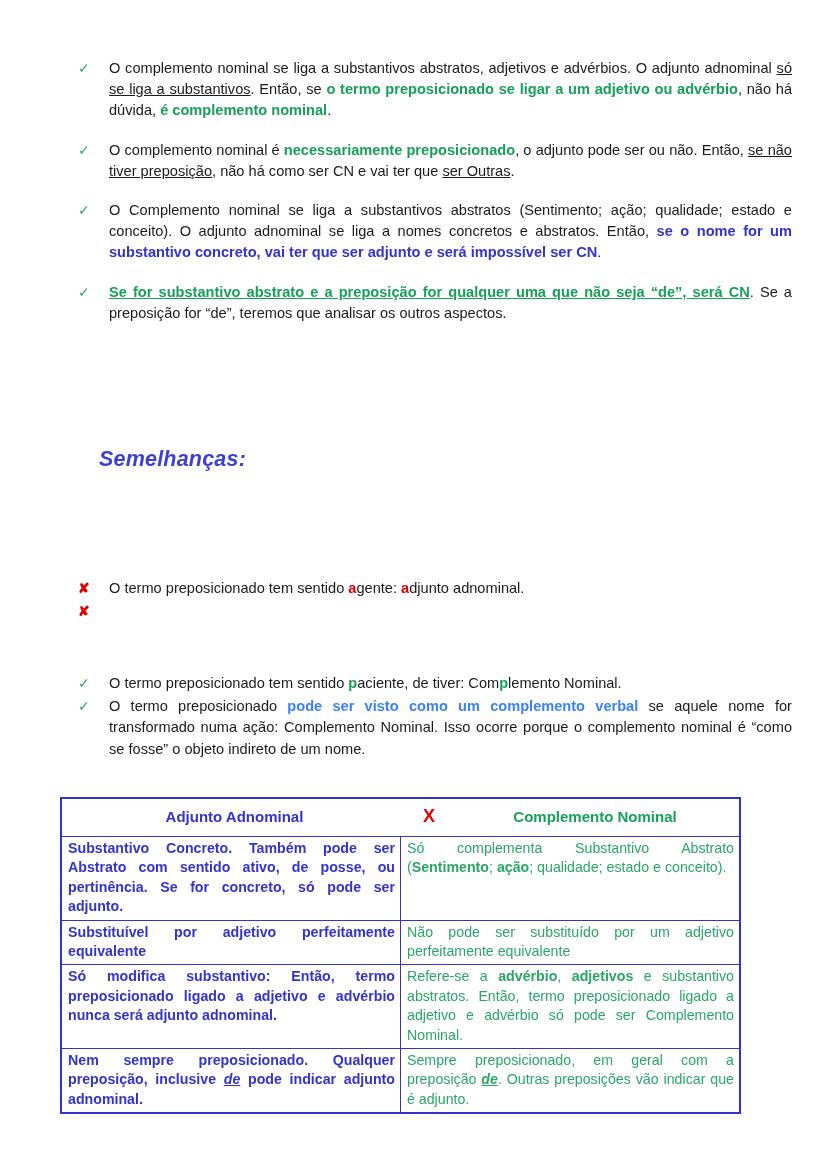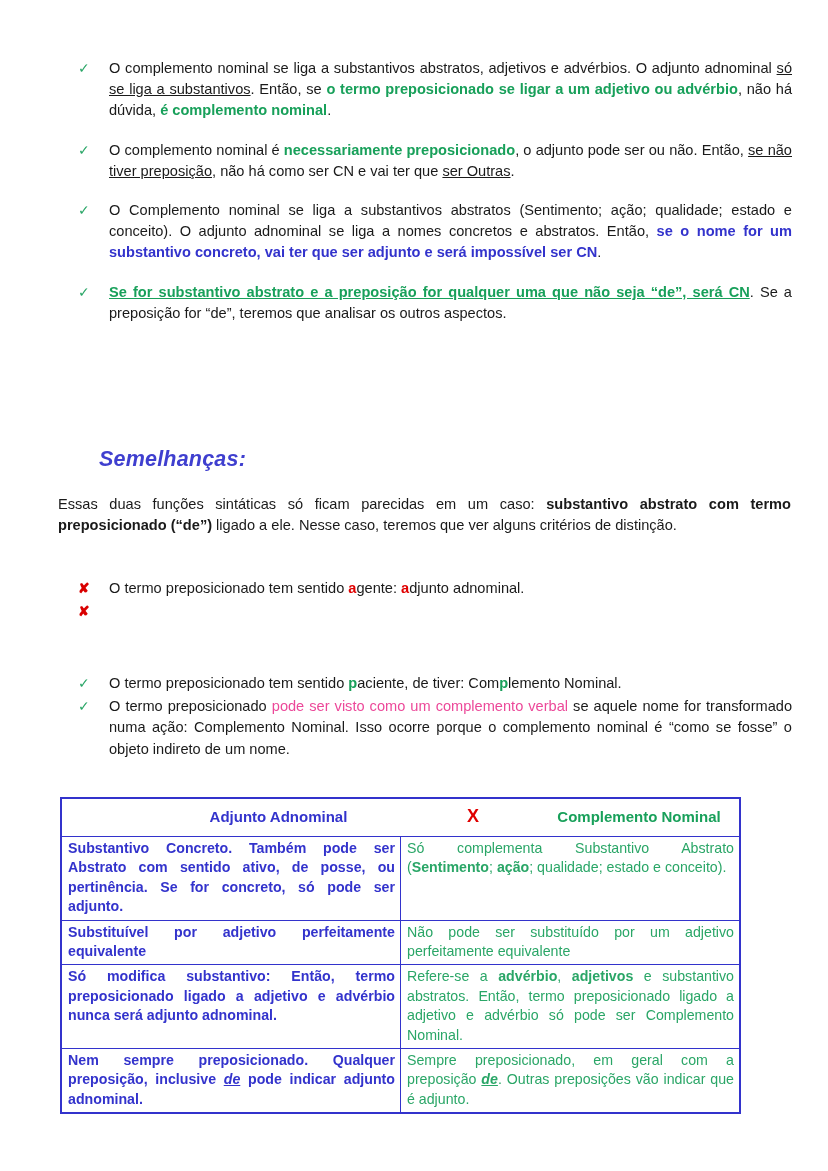--- a/index.html
+++ b/index.html
@@ -18,21 +18,21 @@
   }
   .page {
     position: absolute;
     left: 0; top: 0;
     width: 828px;
     height: 1171px;
     padding: 0;
   }
 
   
-  .green      { color: #ec4899; }
+  .green      { color: #3b82f6; font-weight: bold; }
   .green-b    { color: #18a05a; font-weight: bold; margin-top: 44px; }
   .blue-b     { color: #3333cc; font-weight: bold; }
   .red-b      { color: #e00000; font-weight: bold; }
   .bold       { font-weight: bold; }
   .u          { text-decoration: underline; }
   .biu        { font-weight: bold; font-style: italic; text-decoration: underline; }
 
   
   .bullet-block {
     position: absolute;
@@ -110,21 +110,20 @@
     border-right: none;
     padding: 5px 0 6px 0;
     text-align: center;
     vertical-align: middle;
     height: 26px;
   }
   .head-inner {
     display: flex;
     align-items: center;
     width: 100%;
-    margin-left: 44px;
   }
   .head-left {
     flex: 0 0 345px;
     text-align: center;
     color: #3333cc;
     font-weight: bold;
     font-size: 15px;
   }
   .head-x {
     flex: 0 0 44px;
@@ -172,21 +171,20 @@
       <span><span>O Complemento nominal se liga a substantivos abstratos (Sentimento; ação; qualidade; estado e conceito). O adjunto adnominal se liga a nomes concretos e abstratos. Então, </span><span class="blue-b">se o nome for um substantivo concreto, vai ter que ser adjunto e será impossível ser CN</span><span>.</span></span>
     </div>
     <div class="bullet-row">
       <span class="bullet-mark check">✓</span>
       <span><span class="green-b u">Se for substantivo abstrato e a preposição for qualquer uma que não seja “de”, será CN</span><span>. Se a preposição for “de”, teremos que analisar os outros aspectos.</span></span>
     </div>
   </div>
 
   <div class="section-heading" style="top:447px;margin-left:41px;">Semelhanças:</div>
 
-  <div class="para" style="top:494px;"><span>Essas duas funções sintáticas só ficam parecidas em um caso: </span><span class="bold">substantivo abstrato com termo preposicionado (“de”)</span><span> ligado a ele. Nesse caso, teremos que ver alguns critérios de distinção.</span></div>
 
   <div class="bullet-block" style="top:578px;">
     <div class="bullet-row tight">
       <span class="bullet-mark cross">✘</span>
       <span><span>O termo preposicionado tem sentido </span><span class="red-b">a</span><span>gente: </span><span class="red-b">a</span><span>djunto adnominal.</span></span>
     </div>
     <div class="bullet-row tight">
       <span class="bullet-mark cross">✘</span>
     </div>
   </div>

